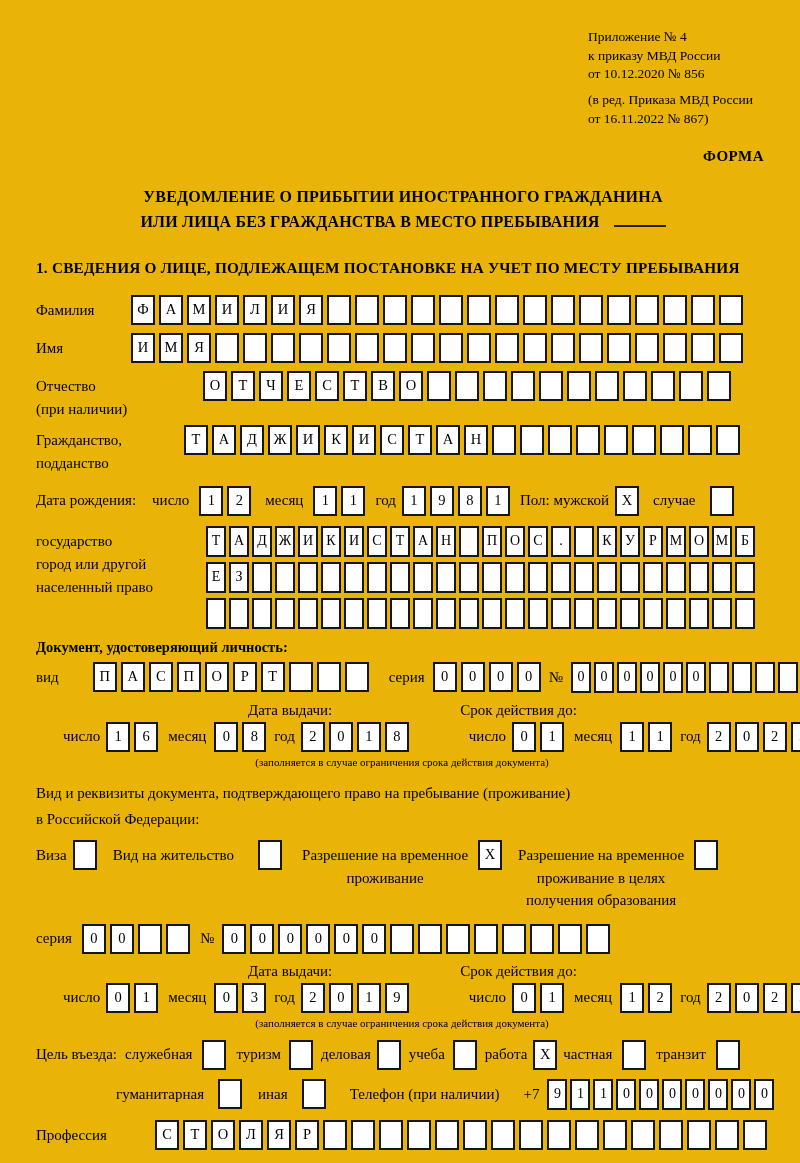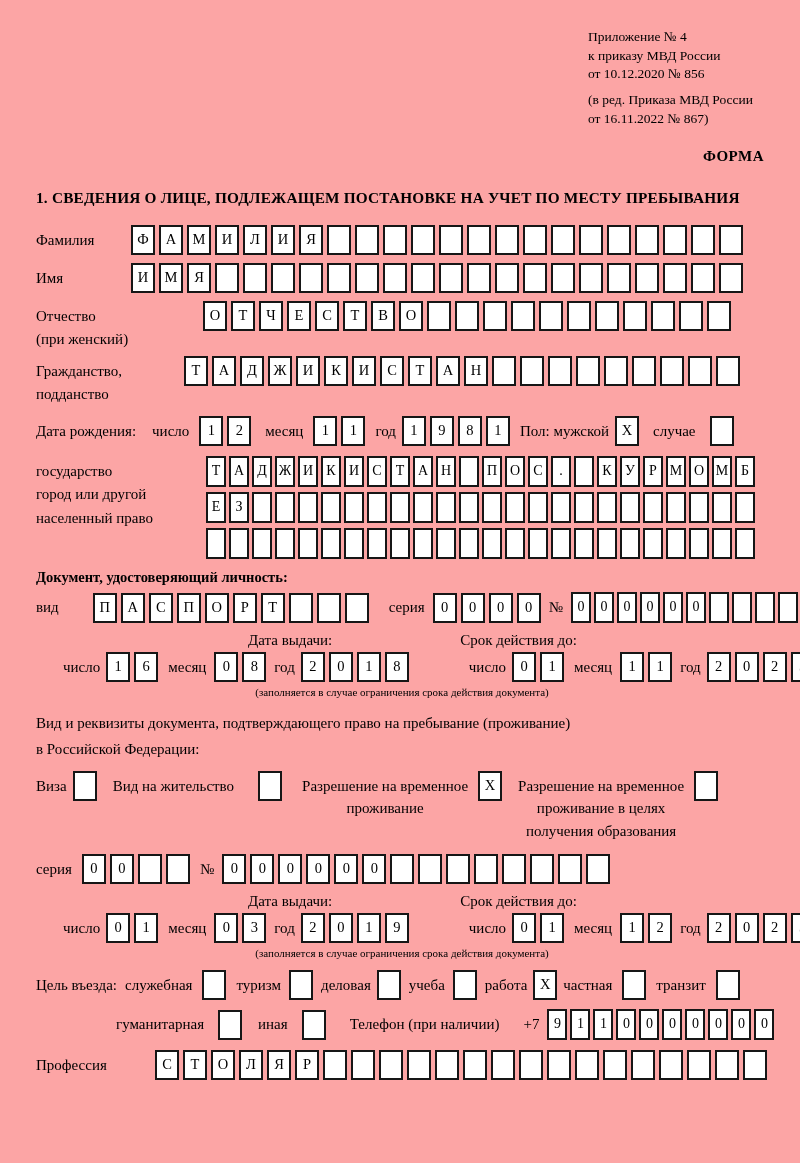--- a/index.html
+++ b/index.html
@@ -1,17 +1,17 @@
 <!DOCTYPE html>
 <html><head>
 <meta charset="utf-8">
 <style>
   html,body{margin:0;padding:0;background:#ffffff;}
   body{width:800px;font-family:"Liberation Serif","DejaVu Serif",serif;color:#000;}
-  .page{box-sizing:border-box;width:800px;height:1163px;padding:28px 30px 10px 36px;overflow:hidden;background:#fca5a5;}
+  .page{box-sizing:border-box;width:800px;height:1163px;padding:28px 30px 10px 36px;overflow:hidden;background:#eab308;}
 
   
   .annex{margin-left:552px;font-size:13.5px;line-height:1.38;}
   .annex-edit{margin-top:7px;}
 
   .forma{font-weight:bold;font-size:15px;text-align:right;padding-right:6px;margin-top:20px;letter-spacing:.5px;}
 
   .title{font-weight:bold;font-size:16px;text-align:center;margin-top:20px;line-height:1.55;letter-spacing:.2px;}
   .blank{display:inline-block;width:52px;border-bottom:2px solid #222;margin-left:14px;vertical-align:baseline;}
 
@@ -62,20 +62,24 @@
     <div>к приказу МВД России</div>
     <div>от 10.12.2020 № 856</div>
     <div class="annex-edit">
       <div>(в ред. Приказа МВД России</div>
       <div>от 16.11.2022 № 867)</div>
     </div>
   </div>
 
   <div class="forma">ФОРМА</div>
 
+  <div class="title">
+    <div>УВЕДОМЛЕНИЕ О ПРИБЫТИИ ИНОСТРАННОГО ГРАЖДАНИНА</div>
+    <div><span>ИЛИ ЛИЦА БЕЗ ГРАЖДАНСТВА В МЕСТО ПРЕБЫВАНИЯ</span><span class="blank"></span></div>
+  </div>
 
   <div class="sec">1. СВЕДЕНИЯ О ЛИЦЕ, ПОДЛЕЖАЩЕМ ПОСТАНОВКЕ НА УЧЕТ ПО МЕСТУ ПРЕБЫВАНИЯ</div>
 
   <div class="frow" style="margin-top:18px;">
     <div class="flabel w95">Фамилия</div>
     <div class="cells">
         <span class="cell">Ф</span>
         <span class="cell">А</span>
         <span class="cell">М</span>
         <span class="cell">И</span>
@@ -124,21 +128,21 @@
         <span class="cell"></span>
         <span class="cell"></span>
         <span class="cell"></span>
         <span class="cell"></span>
       </div>
   </div>
 
   <div class="frow">
     <div class="flabel w167">
       <div>Отчество</div>
-      <div>(при женский)</div>
+      <div>(при наличии)</div>
     </div>
     <div class="cells">
         <span class="cell">О</span>
         <span class="cell">Т</span>
         <span class="cell">Ч</span>
         <span class="cell">Е</span>
         <span class="cell">С</span>
         <span class="cell">Т</span>
         <span class="cell">В</span>
         <span class="cell">О</span>

